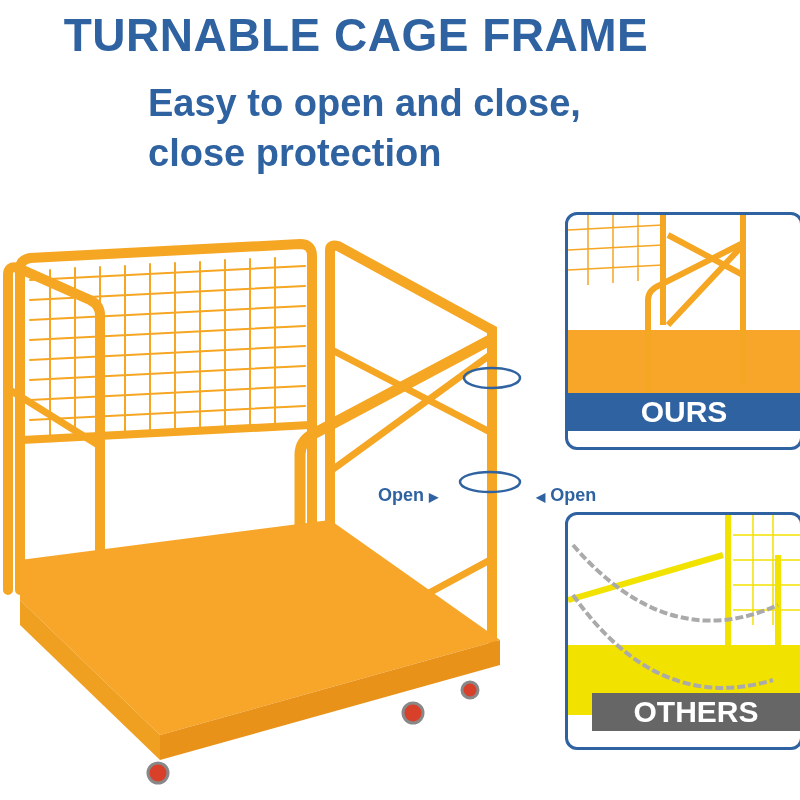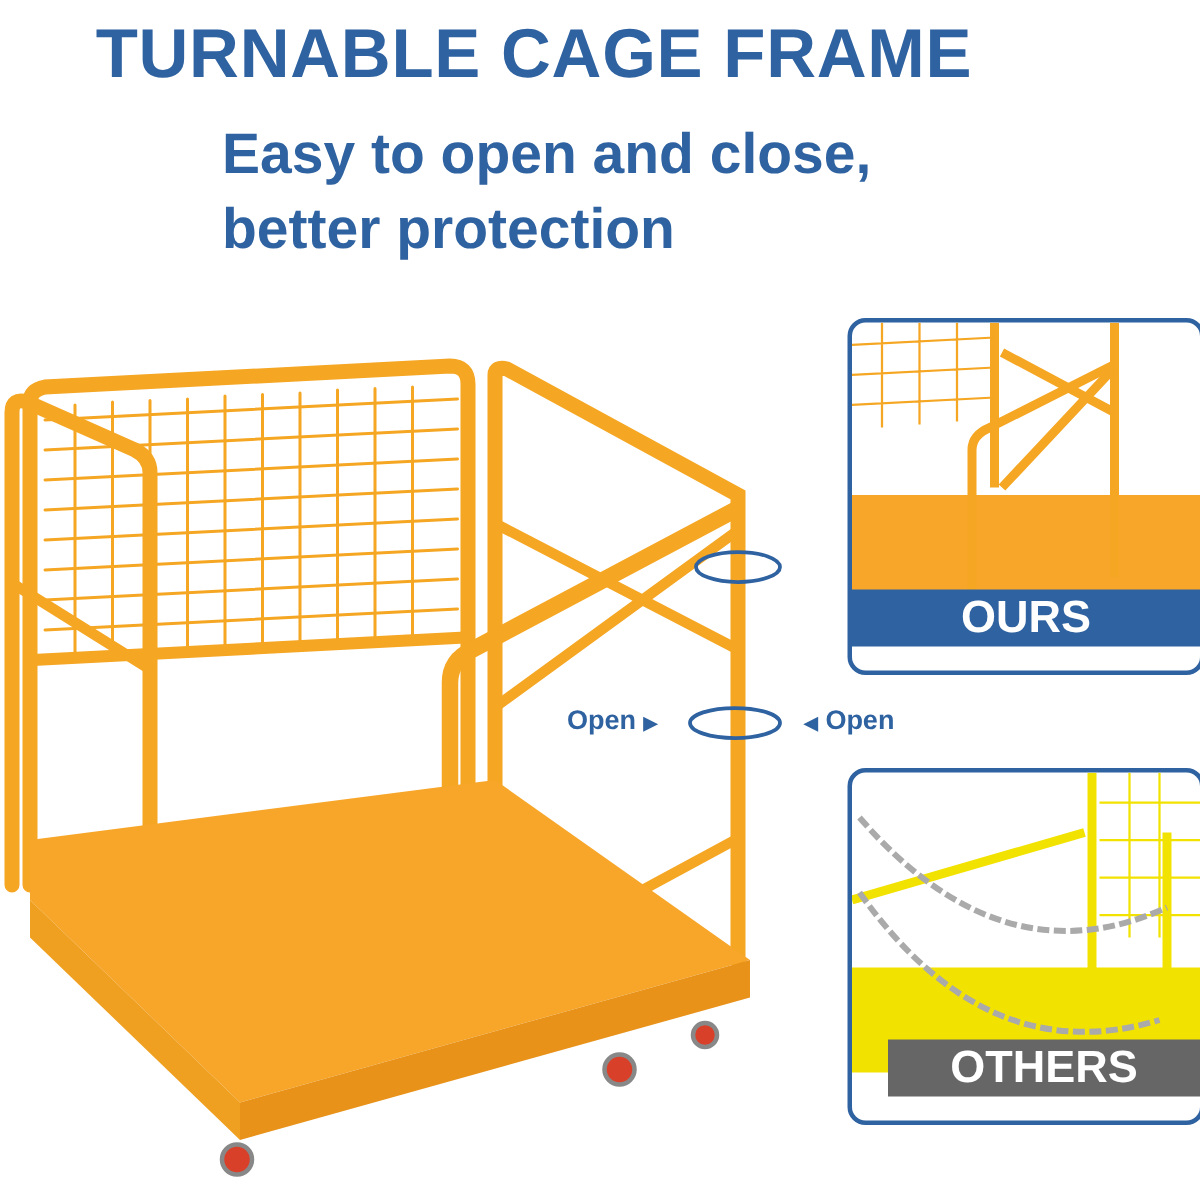--- a/index.html
+++ b/index.html
@@ -1,30 +1,30 @@
 <!DOCTYPE html>
 <html><head>
 <meta charset="utf-8">
 <style>
   html,body{margin:0;padding:0;background:#fff;}
   body{width:800px;height:800px;position:relative;overflow:hidden;font-family:"Liberation Sans",sans-serif;}
   .title{position:absolute;left:0;width:712px;top:8px;text-align:center;color:#2f62a0;font-weight:bold;font-size:46px;letter-spacing:0.5px;}
   .sub{position:absolute;left:148px;color:#2f62a0;font-weight:bold;font-size:38px;line-height:46px;}
   .sub1{top:80px;text-align:center;} .sub2{top:130px;}
   .stage{position:absolute;left:0;top:200px;width:560px;height:600px;}
-  .callout{position:absolute;font-weight:bold;font-size:18px;color:#2f62a0;}
+  .callout{position:absolute;font-weight:bold;font-size:18px;color:#2f62a0;margin-top:15px;}
   .panel{position:absolute;left:565px;width:232px;height:232px;border:3px solid #2f62a0;border-radius:12px;overflow:hidden;background:#fff;}
   .panel .label{position:absolute;left:0;right:0;bottom:16px;height:38px;color:#fff;font-weight:bold;font-size:30px;text-align:center;line-height:38px;}
 </style>
 </head>
 <body>
 
 <div class="title">TURNABLE CAGE FRAME</div>
 <div class="sub sub1">Easy to open and close,</div>
-<div class="sub sub2">better protection</div>
+<div class="sub sub2">close protection</div>
 
 <div class="stage">
   <svg width="560" height="600" viewBox="0 200 560 600">
     <g stroke="#f5a623" fill="none" stroke-linecap="round">
 
       <path d="M20 590 L20 268 Q20 260 30 258 L300 244 Q312 244 312 256 L312 560" stroke-width="10"></path>
 
       <g stroke-width="2">
         <path d="M30 280 L305 266 M30 300 L305 286 M30 320 L305 306 M30 340 L305 326 M30 360 L305 346 M30 380 L305 366 M30 400 L305 386 M30 420 L305 406"></path>
         <path d="M50 270 L50 440 M75 268 L75 438 M100 267 L100 437 M125 266 L125 436 M150 264 L150 434 M175 263 L175 433 M200 262 L200 432 M225 260 L225 430 M250 259 L250 429 M275 258 L275 428"></path>

